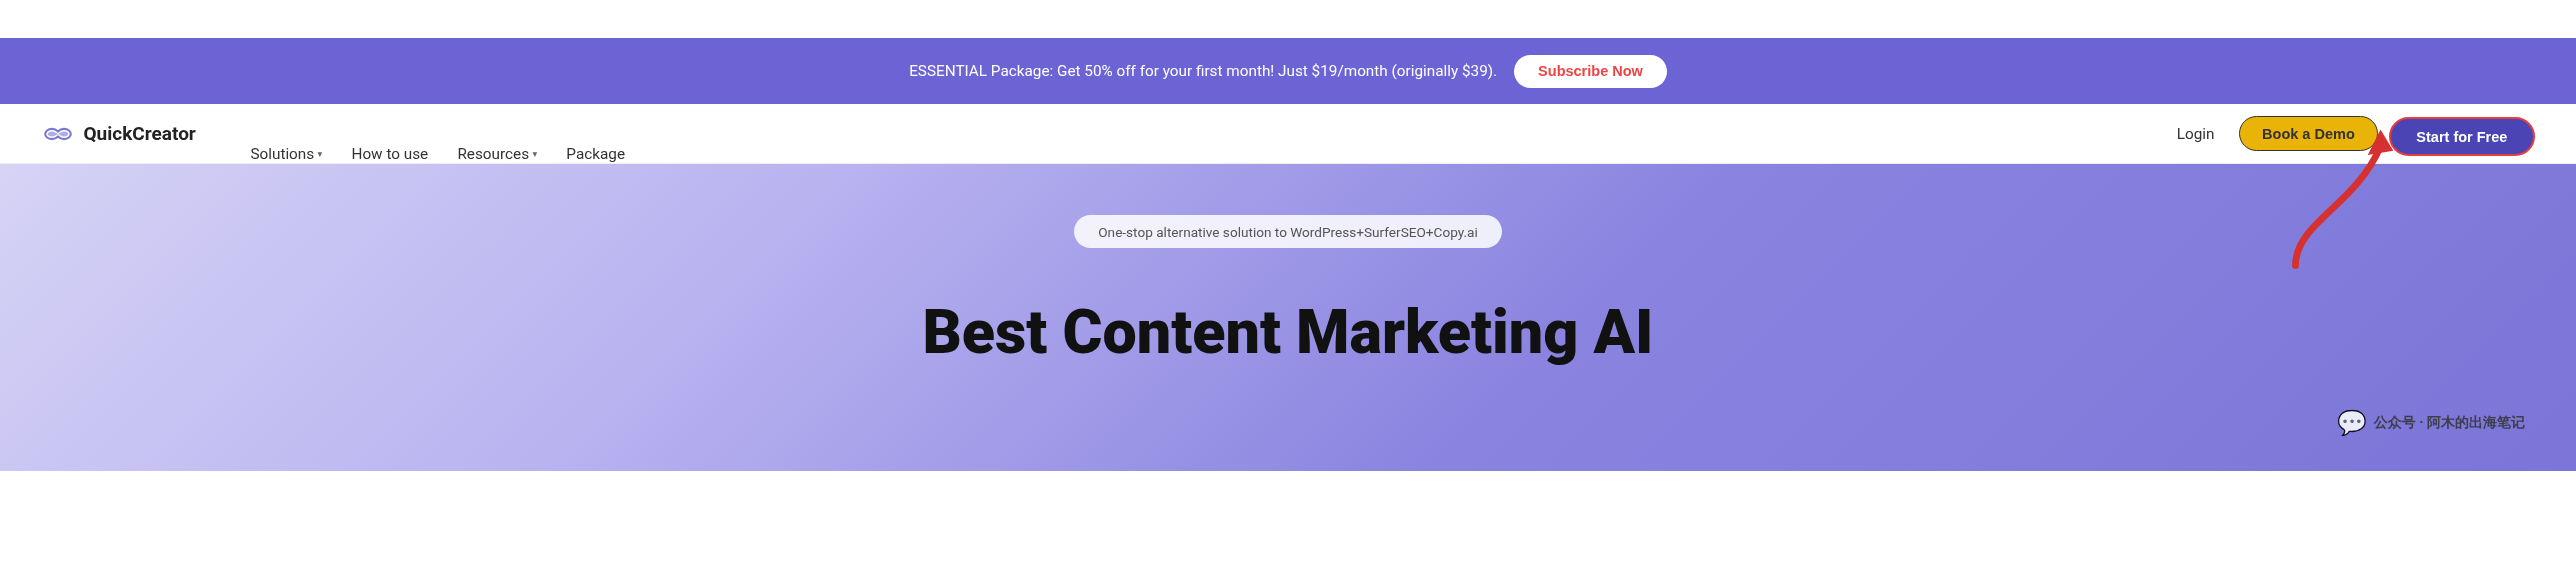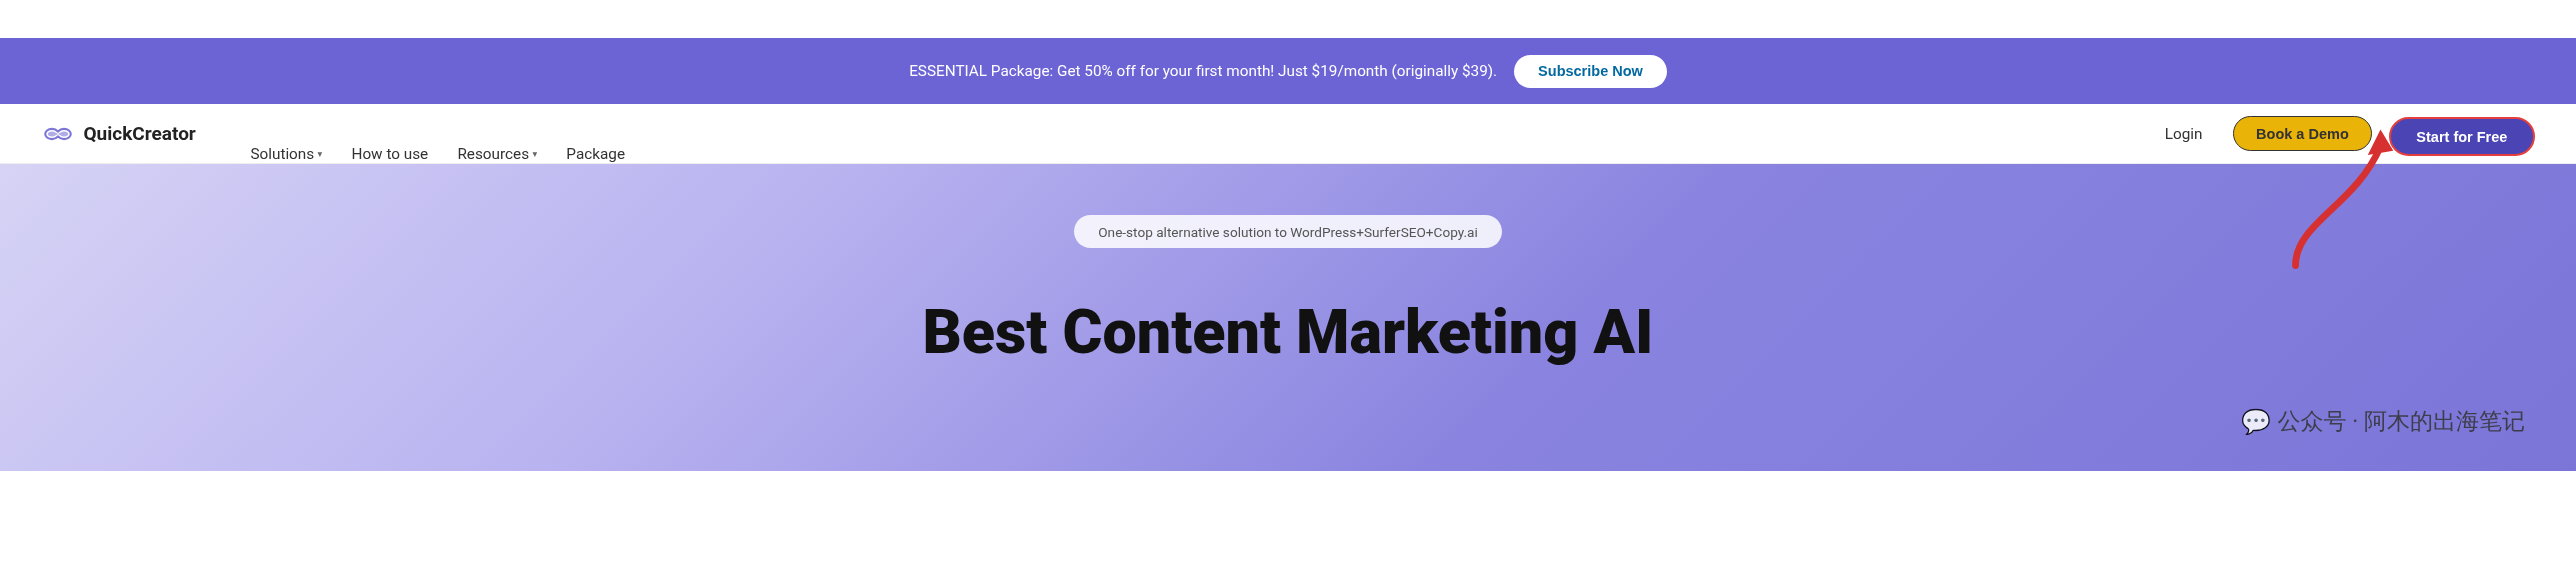--- a/index.html
+++ b/index.html
@@ -16,21 +16,21 @@
       min-height: 66px;
       margin-top: 38px;
     }
     .banner-text {
       color: #fff;
       font-size: 15.3px;
       font-weight: 400;
     }
     .banner-btn {
       background: #fff;
-      color: #0369a1;
+      color: #ef4444;
       border: none;
       border-radius: 25.6px;
       padding: 8.5px 24px;
       font-size: 14.5px;
       font-weight: 600;
       cursor: pointer;
       white-space: nowrap;
     }
 
     
@@ -79,21 +79,21 @@
       font-weight: 400;
       white-space: nowrap;
     }
     .chevron {
       font-size: 9.4px;
       color: #666;
     }
     .nav-right {
       display: flex;
       align-items: center;
-      gap: 17px;
+      gap: 11px;
     }
     .login-btn {
       font-size: 15.3px;
       color: #333;
       cursor: pointer;
       padding: 6.8px 13.6px;
       font-weight: 400;
     }
     .book-demo-btn {
       border: 1.7px solid #333;
@@ -170,23 +170,23 @@
       bottom: 34px;
       display: flex;
       align-items: center;
       gap: 6.8px;
       opacity: 0.85;
     }
     .watermark-icon {
       font-size: 24px;
     }
     .watermark-text {
-      font-size: 23px;
-      color: #333;
-      font-weight: 400;
+      font-size: 14px;
+      color: #333;
+      font-weight: 700;
     }
   </style>
 </head>
 <body>
 
 <div class="banner">
   <span class="banner-text">ESSENTIAL Package: Get 50% off for your first month! Just $19/month (originally $39).</span>
   <button class="banner-btn">Subscribe Now</button>
 </div>
 

